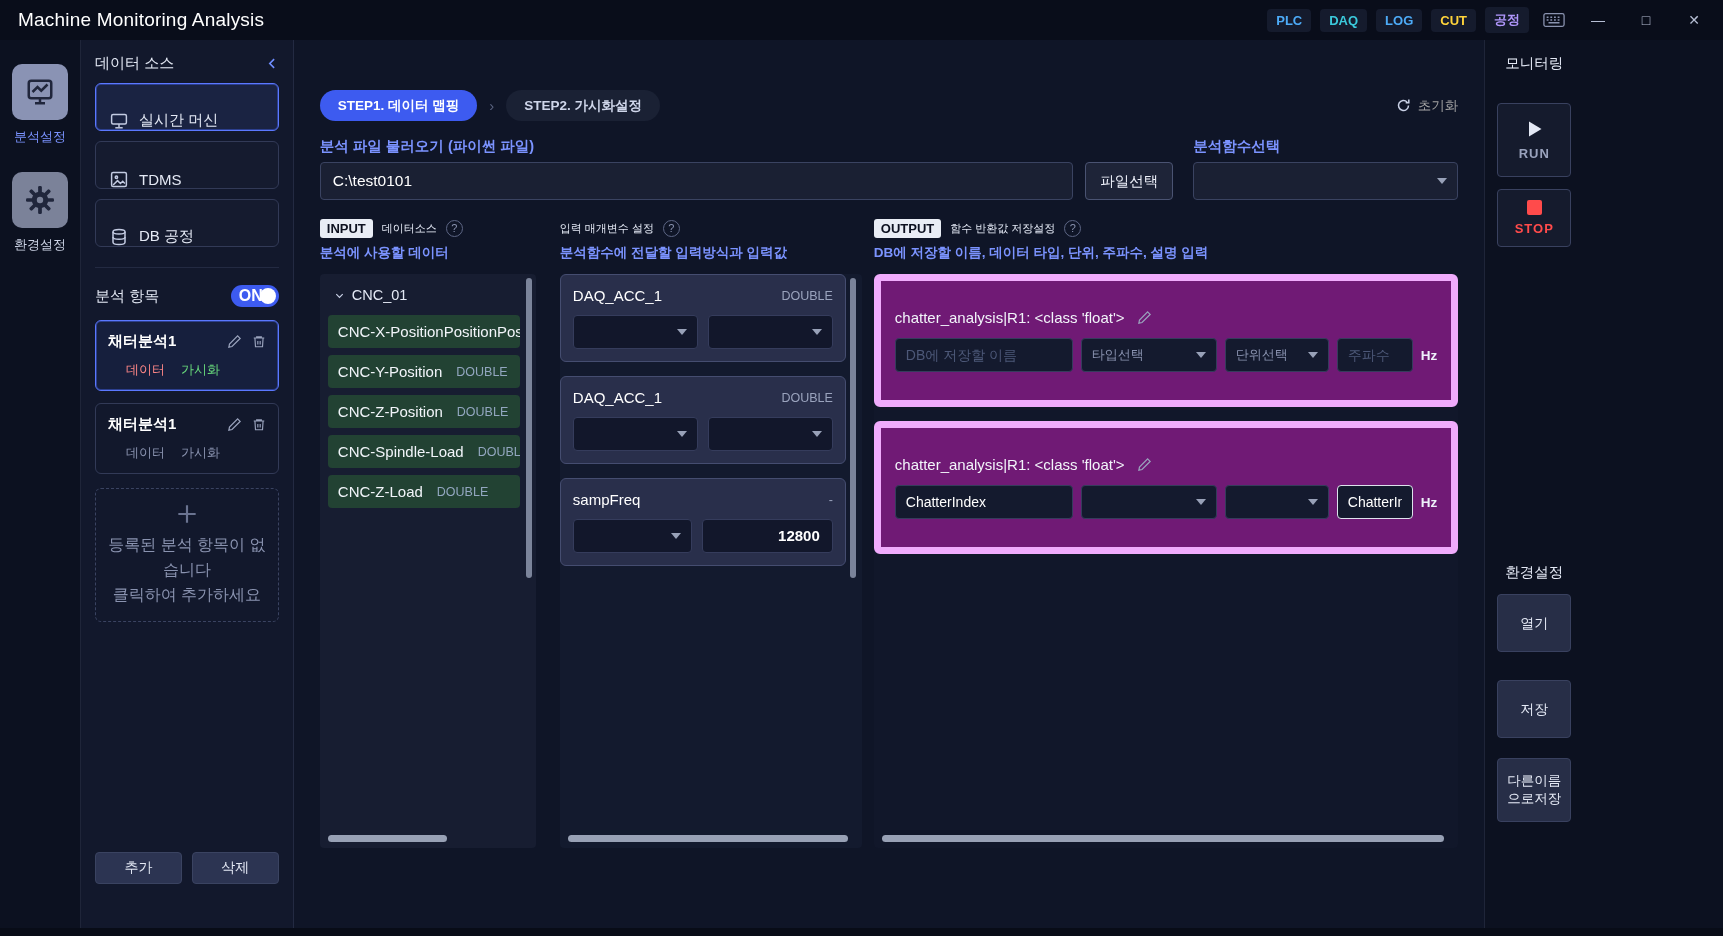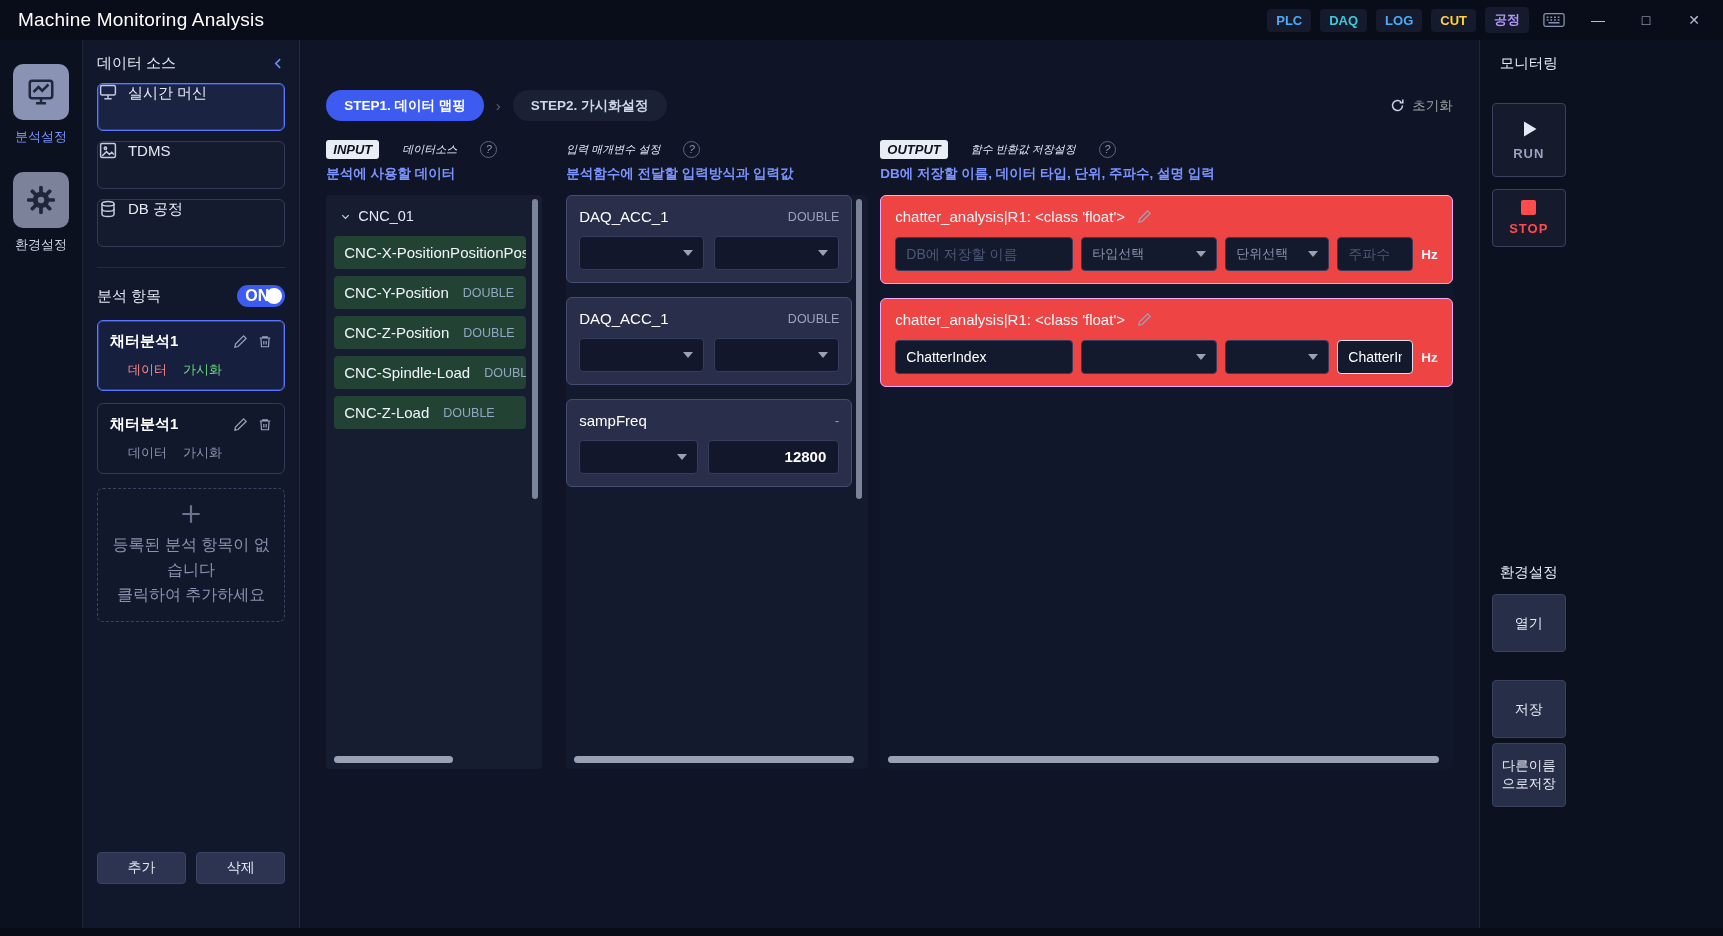--- a/index.html
+++ b/index.html
@@ -28,21 +28,21 @@
   .tile-settings{background:#7b8299;}
   .rail-label{margin-top:8px;font-size:13px;}
   .rail-label.active{color:var(--accentText);}
   .rail-label.idle{color:#cdd4e6;}
 
   
   .ds-panel{width:222px;background:#12182c;border-right:1px solid #232a42;padding:14px;display:flex;flex-direction:column;}
   .ds-header{display:flex;align-items:center;}
   .ds-header-label{font-size:15px;color:#e4e9f5;}
   .ds-collapse{margin-left:auto;cursor:pointer;display:flex;align-items:center;}
-  .source-btn{height:48px;margin-top:10px;border:1px solid #323a57;background:#151b2f;border-radius:6px;display:flex;align-items:flex-start;padding-left:1px;gap:11px;font-size:15px;color:#e4e9f5;cursor:pointer;}
+  .source-btn{height:48px;margin-top:10px;border:1px solid #323a57;background:#151b2f;border-radius:6px;display:flex;align-items:flex-end;padding-left:14px;gap:11px;font-size:15px;color:#e4e9f5;cursor:pointer;}
   .source-btn.selected{border:1px solid #5b78ff;box-shadow:0 0 0 1px #2c3f8f inset;background:#1a2342;}
   .ds-divider{border-top:1px solid #232a42;margin-top:20px;}
   .section-row{display:flex;align-items:center;margin-top:16px;height:24px;}
   .section-label{font-size:15px;color:#e4e9f5;}
   .toggle{margin-left:auto;width:48px;height:22px;border-radius:11px;background:#3d5bf0;position:relative;display:flex;align-items:center;cursor:pointer;}
   .toggle-text{font-size:16px;font-weight:bold;color:#fff;margin-left:8px;}
   .toggle-knob{position:absolute;right:3px;width:16px;height:16px;border-radius:50%;background:#ffffff;}
   .analysis-card{margin-top:12px;border:1px solid #323a57;border-radius:6px;padding:11px 12px;cursor:pointer;}
   .analysis-card.selected{border:1px solid #5b78ff;background:#161f3d;box-shadow:0 0 0 1px #2c3f8f inset;}
   .ac-top{display:flex;align-items:center;}
@@ -74,21 +74,21 @@
   .file-btn{width:88px;height:38px;background:#1e2438;border:1px solid #4a5372;border-radius:4px;color:#eef1fa;font-size:14.5px;cursor:pointer;}
   .file-right{width:265px;}
   .selectbox{position:relative;background:#1a2033;border:1px solid #3a4361;border-radius:4px;cursor:pointer;}
   .func-select{height:38px;}
   .tri{position:absolute;right:10px;top:50%;transform:translateY(-50%);width:0;height:0;border-left:5px solid transparent;border-right:5px solid transparent;border-top:6px solid #98a1b8;}
 
   .columns{display:flex;}
   .col-input{width:216px;margin-right:24px;}
   .col-param{width:302px;margin-right:12px;}
   .col-output{flex:1;}
-  .col-header{display:flex;align-items:center;gap:23px;height:24px;margin-bottom:4px;font-style:italic;}
+  .col-header{display:flex;align-items:center;gap:9px;height:24px;margin-bottom:4px;}
   .col-badge{background:#e9edf5;color:#0d1120;font-weight:bold;font-size:13px;padding:2px 7px;border-radius:3px;}
   .col-title{font-size:11px;color:#e4e9f5;}
   .qmark{width:17px;height:17px;border:1.3px solid #5d6685;border-radius:50%;font-size:11px;color:#8a93b0;display:flex;align-items:center;justify-content:center;}
   .blue-sub{color:var(--accentText);font-size:13.5px;font-weight:bold;margin-bottom:12px;}
   .col-body{position:relative;height:574px;border-radius:4px;}
   .input-body{background:#171d31;padding:8px 16px 8px 8px;overflow:hidden;}
   .param-body{background:#131a2e;padding:0 16px 0 0;}
   .output-body{background:#11172a;padding:0;}
 
   .tree-group{display:flex;align-items:center;gap:7px;padding:5px 6px;color:#e4e9f5;font-size:14.5px;cursor:pointer;}
@@ -102,21 +102,21 @@
   .hscroll.full{left:8px;right:14px;}
 
   .param-card{background:#292f4b;border:1px solid #454d70;border-radius:6px;padding:12px;margin-bottom:14px;}
   .pc-head{display:flex;align-items:center;margin-bottom:11px;}
   .pc-name{font-size:15px;color:#ffffff;}
   .pc-type{margin-left:auto;font-size:12.5px;color:#9aa3bd;}
   .pc-controls{display:flex;gap:10px;}
   .pc-select{flex:1;height:34px;background:#12172b;border:1px solid #353c5c;border-radius:4px;position:relative;cursor:pointer;}
   .value-box{flex:1;height:34px;line-height:32px;background:#12172b;border:1px solid #353c5c;border-radius:4px;color:#ffffff;font-size:15px;font-weight:bold;text-align:right;padding-right:12px;}
 
-  .out-card{background:#ef4444;border:1px solid #f0abfc;border-radius:6px;padding:12px 14px;margin-bottom:14px;}
+  .out-card{background:#701a75;border:7px solid #f0abfc;border-radius:6px;padding:28px 14px;margin-bottom:14px;}
   .oc-head{display:flex;align-items:center;gap:12px;margin-bottom:12px;}
   .oc-title{font-size:15px;color:#f2f5fa;}
   .oc-controls{display:flex;gap:8px;align-items:center;}
   .oc-input{height:34px;background:#141a2e;border:1px solid #353c5c;border-radius:4px;color:#ffffff;font-size:14px;padding:0 10px;outline:none;}
   .oc-input::placeholder{color:#4d5878;}
   .oc-input.focused{border:1px solid #dde2ec;}
   .oc-name{width:178px;}
   .oc-freq{width:76px;}
   .oc-select{position:relative;height:34px;background:#141a2e;border:1px solid #353c5c;border-radius:4px;cursor:pointer;}
   .oc-type{width:136px;}
@@ -129,21 +129,21 @@
   .rr-col{width:74px;display:flex;flex-direction:column;}
   .rr-title{font-size:14.5px;color:#e4e9f5;text-align:center;}
   .run-btn{margin-top:30px;height:74px;background:#151b2d;border:1px solid #39415f;border-radius:4px;display:flex;flex-direction:column;align-items:center;justify-content:center;gap:7px;cursor:pointer;}
   .run-label{font-size:13px;font-weight:bold;color:#9aa3bd;letter-spacing:1px;}
   .stop-btn{margin-top:12px;height:58px;background:#151b2d;border:1px solid #39415f;border-radius:4px;display:flex;flex-direction:column;align-items:center;justify-content:center;gap:6px;cursor:pointer;}
   .stop-square{width:15px;height:15px;border-radius:2px;background:var(--stopRed);}
   .stop-label{font-size:13px;font-weight:bold;color:var(--stopRed);letter-spacing:1px;}
   .rr-settings{margin-top:316px;}
   .rr-btn{margin-top:12px;height:58px;background:#272e47;border:1px solid #39415f;border-radius:4px;color:#e4e9f5;font-size:14px;cursor:pointer;display:flex;align-items:center;justify-content:center;text-align:center;padding:0 6px;line-height:1.3;}
   .rr-btn.save{margin-top:28px;}
-  .rr-btn.saveas{margin-top:5px;height:64px;font-size:13.5px;}
+  .rr-btn.saveas{margin-top:20px;height:64px;font-size:13.5px;}
 
   .footer-strip{height:8px;background:#080c17;}
 </style>
 </head>
 <body>
 
 <div class="titlebar">
   <div class="app-title">Machine Monitoring Analysis</div>
   <div class="tb-right">
     <div class="tb-badge" style="color:var(--plc)">PLC</div>
@@ -303,20 +303,35 @@
       <div class="step-pill">STEP2. 가시화설정</div>
       <div class="reset-btn">
         <svg width="15" height="15" viewBox="0 0 24 24" fill="none" stroke="#c9d1e6" stroke-width="2.4">
           <path d="M20 12a8 8 0 1 1-2.3-5.6"></path>
             <polyline points="20.5 2.5 20.5 7.5 15.5 7.5"></polyline>
         </svg>
         <span>초기화</span>
       </div>
     </div>
 
+    <div class="file-row">
+      <div class="file-left">
+        <div class="blue-label">분석 파일 불러오기 (파이썬 파일)</div>
+        <div class="file-controls">
+          <input class="path-input" value="C:\test0101" style="">
+          <button class="file-btn">파일선택</button>
+        </div>
+      </div>
+      <div class="file-right">
+        <div class="blue-label">분석함수선택</div>
+        <div class="selectbox func-select">
+            <span class="tri"></span>
+          </div>
+      </div>
+    </div>
 
     <div class="columns">
 
       <div class="col-input">
         <div class="col-header">
           <span class="col-badge">INPUT</span>
           <span class="col-title">데이터소스</span>
           <span class="qmark">?</span>
         </div>
         <div class="blue-sub">분석에 사용할 데이터</div>

